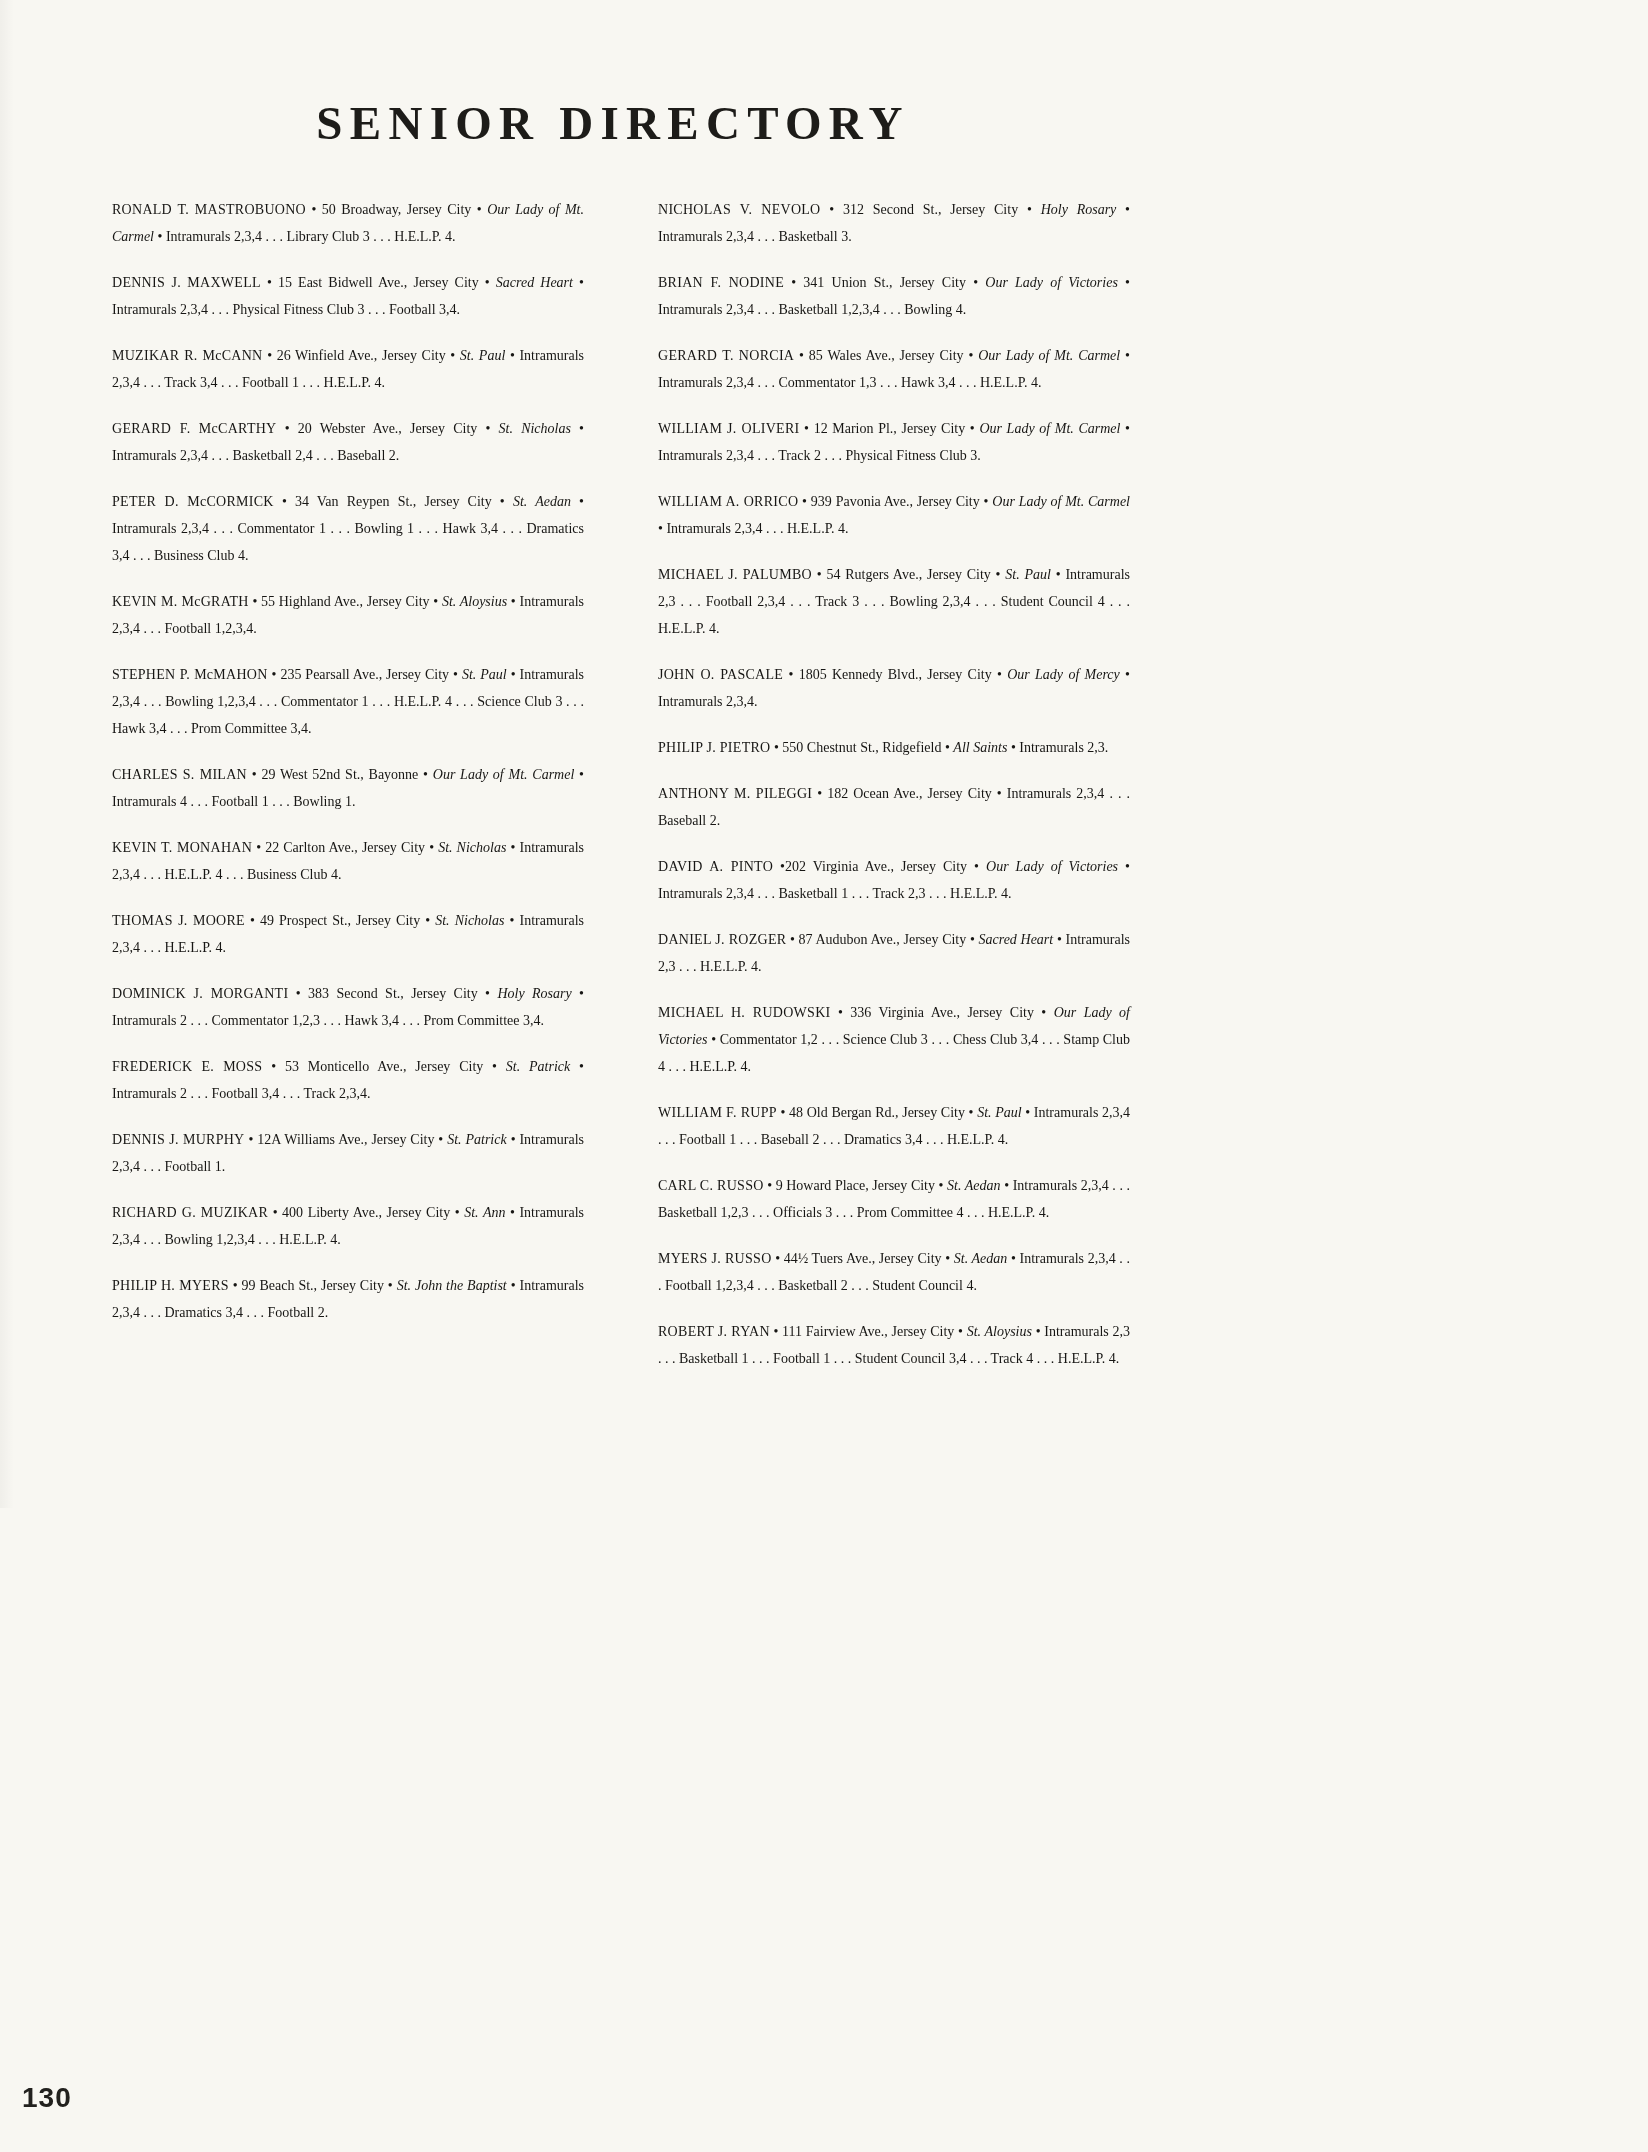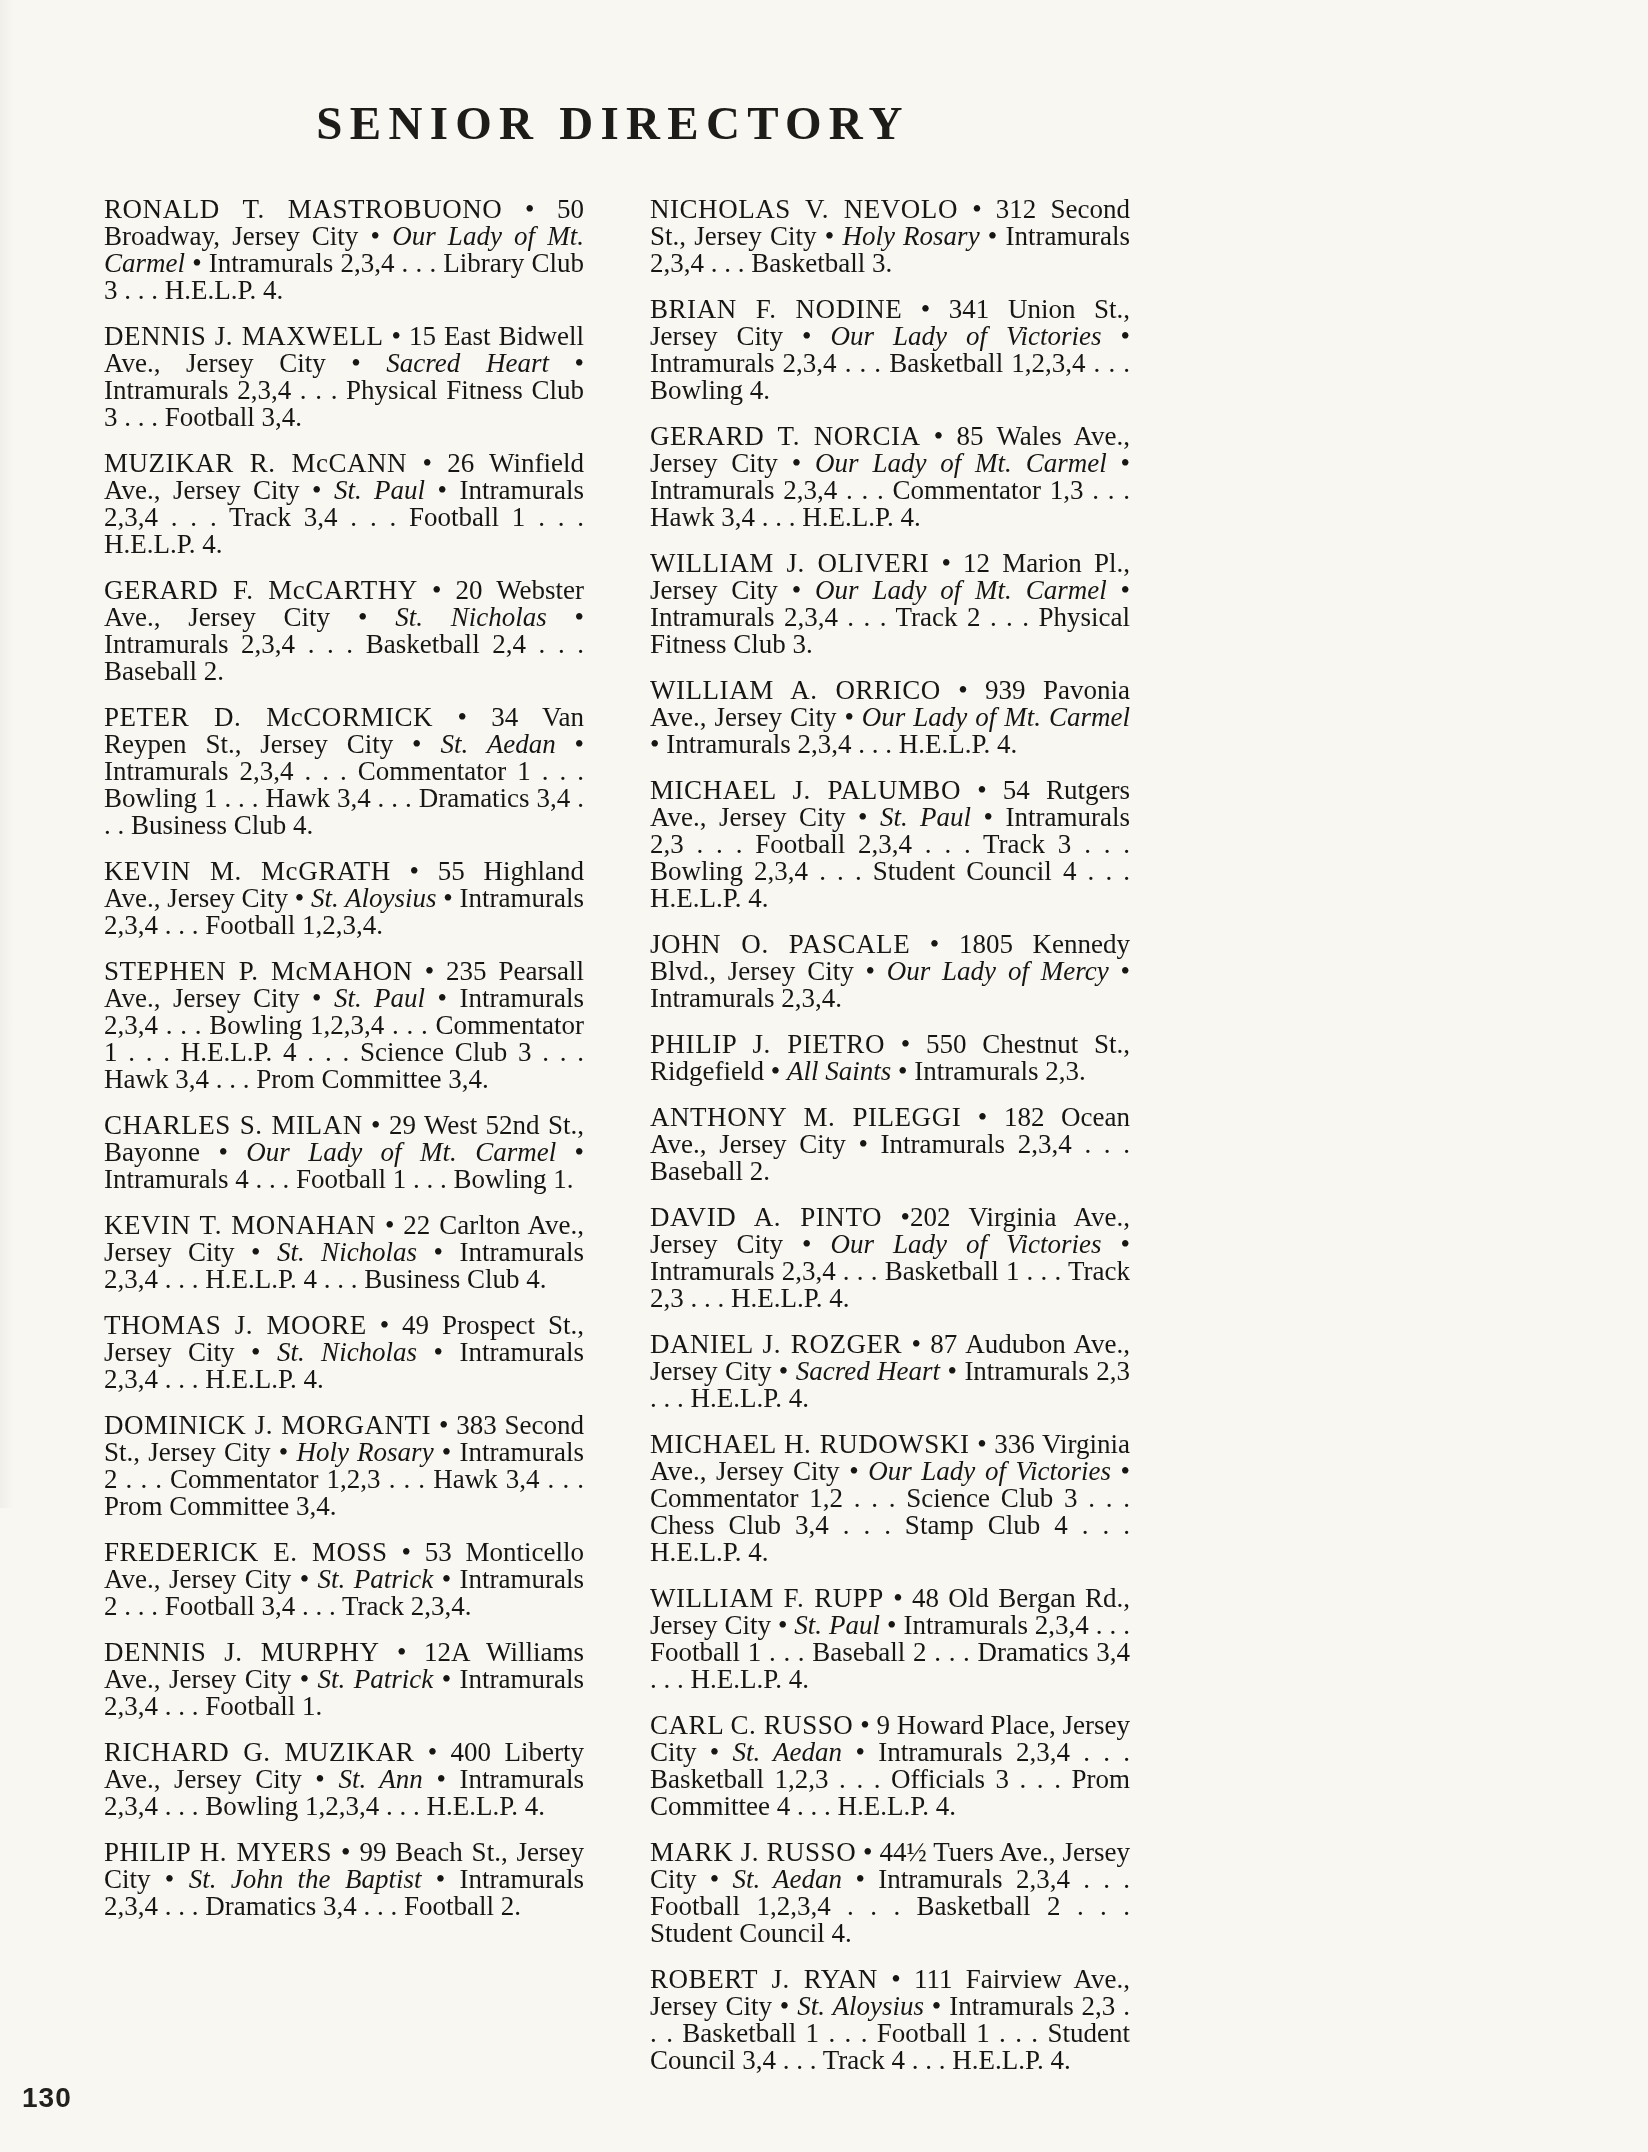--- a/index.html
+++ b/index.html
@@ -42,24 +42,24 @@
   .columns {
     display: flex;
     gap: 58px;
     margin-top: 46px;
     align-items: flex-start;
   }
   .col {
     width: 488px;
   }
   .entry {
-    font-size: 27px;
+    font-size: 14px;
     line-height: 27px;
     text-align: justify;
-    margin: 0 0 19px 8px;
+    margin: 0 0 19px 16px;
   }
   .entry-name {
     letter-spacing: 0.02em;
   }
   .parish {
     font-style: italic;
   }
   .page-number {
     position: absolute;
     left: 22px;
@@ -103,19 +103,19 @@
           <p class="entry"><span class="entry-name">WILLIAM A. ORRICO</span><span> • 939 Pavonia Ave., Jersey City • </span><span class="parish">Our Lady of Mt. Carmel</span><span> • Intramurals 2,3,4 . . . H.E.L.P. 4.</span></p>
           <p class="entry"><span class="entry-name">MICHAEL J. PALUMBO</span><span> • 54 Rutgers Ave., Jersey City • </span><span class="parish">St. Paul</span><span> • Intramurals 2,3 . . . Football 2,3,4 . . . Track 3 . . . Bowling 2,3,4 . . . Student Council 4 . . . H.E.L.P. 4.</span></p>
           <p class="entry"><span class="entry-name">JOHN O. PASCALE</span><span> • 1805 Kennedy Blvd., Jersey City • </span><span class="parish">Our Lady of Mercy</span><span> • Intramurals 2,3,4.</span></p>
           <p class="entry"><span class="entry-name">PHILIP J. PIETRO</span><span> • 550 Chestnut St., Ridgefield • </span><span class="parish">All Saints</span><span> • Intramurals 2,3.</span></p>
           <p class="entry"><span class="entry-name">ANTHONY M. PILEGGI</span><span> • 182 Ocean Ave., Jersey City • Intramurals 2,3,4 . . . Baseball 2.</span></p>
           <p class="entry"><span class="entry-name">DAVID A. PINTO</span><span> •202 Virginia Ave., Jersey City • </span><span class="parish">Our Lady of Victories</span><span> • Intramurals 2,3,4 . . . Basketball 1 . . . Track 2,3 . . . H.E.L.P. 4.</span></p>
           <p class="entry"><span class="entry-name">DANIEL J. ROZGER</span><span> • 87 Audubon Ave., Jersey City • </span><span class="parish">Sacred Heart</span><span> • Intramurals 2,3 . . . H.E.L.P. 4.</span></p>
           <p class="entry"><span class="entry-name">MICHAEL H. RUDOWSKI</span><span> • 336 Virginia Ave., Jersey City • </span><span class="parish">Our Lady of Victories</span><span> • Commentator 1,2 . . . Science Club 3 . . . Chess Club 3,4 . . . Stamp Club 4 . . . H.E.L.P. 4.</span></p>
           <p class="entry"><span class="entry-name">WILLIAM F. RUPP</span><span> • 48 Old Bergan Rd., Jersey City • </span><span class="parish">St. Paul</span><span> • Intramurals 2,3,4 . . . Football 1 . . . Baseball 2 . . . Dramatics 3,4 . . . H.E.L.P. 4.</span></p>
           <p class="entry"><span class="entry-name">CARL C. RUSSO</span><span> • 9 Howard Place, Jersey City • </span><span class="parish">St. Aedan</span><span> • Intramurals 2,3,4 . . . Basketball 1,2,3 . . . Officials 3 . . . Prom Committee 4 . . . H.E.L.P. 4.</span></p>
-          <p class="entry"><span class="entry-name">MARK J. RUSSO</span><span> • 44½ Tuers Ave., Jersey City • </span><span class="parish">St. Aedan</span><span> • Intramurals 2,3,4 . . . Football 1,2,3,4 . . . Basketball 2 . . . Student Council 4.</span></p>
+          <p class="entry"><span class="entry-name">MYERS J. RUSSO</span><span> • 44½ Tuers Ave., Jersey City • </span><span class="parish">St. Aedan</span><span> • Intramurals 2,3,4 . . . Football 1,2,3,4 . . . Basketball 2 . . . Student Council 4.</span></p>
           <p class="entry"><span class="entry-name">ROBERT J. RYAN</span><span> • 111 Fairview Ave., Jersey City • </span><span class="parish">St. Aloysius</span><span> • Intramurals 2,3 . . . Basketball 1 . . . Football 1 . . . Student Council 3,4 . . . Track 4 . . . H.E.L.P. 4.</span></p>
         </div>
     </div>
   </div>
   <div class="page-number">130</div>
 </div>
 
 </body></html>

